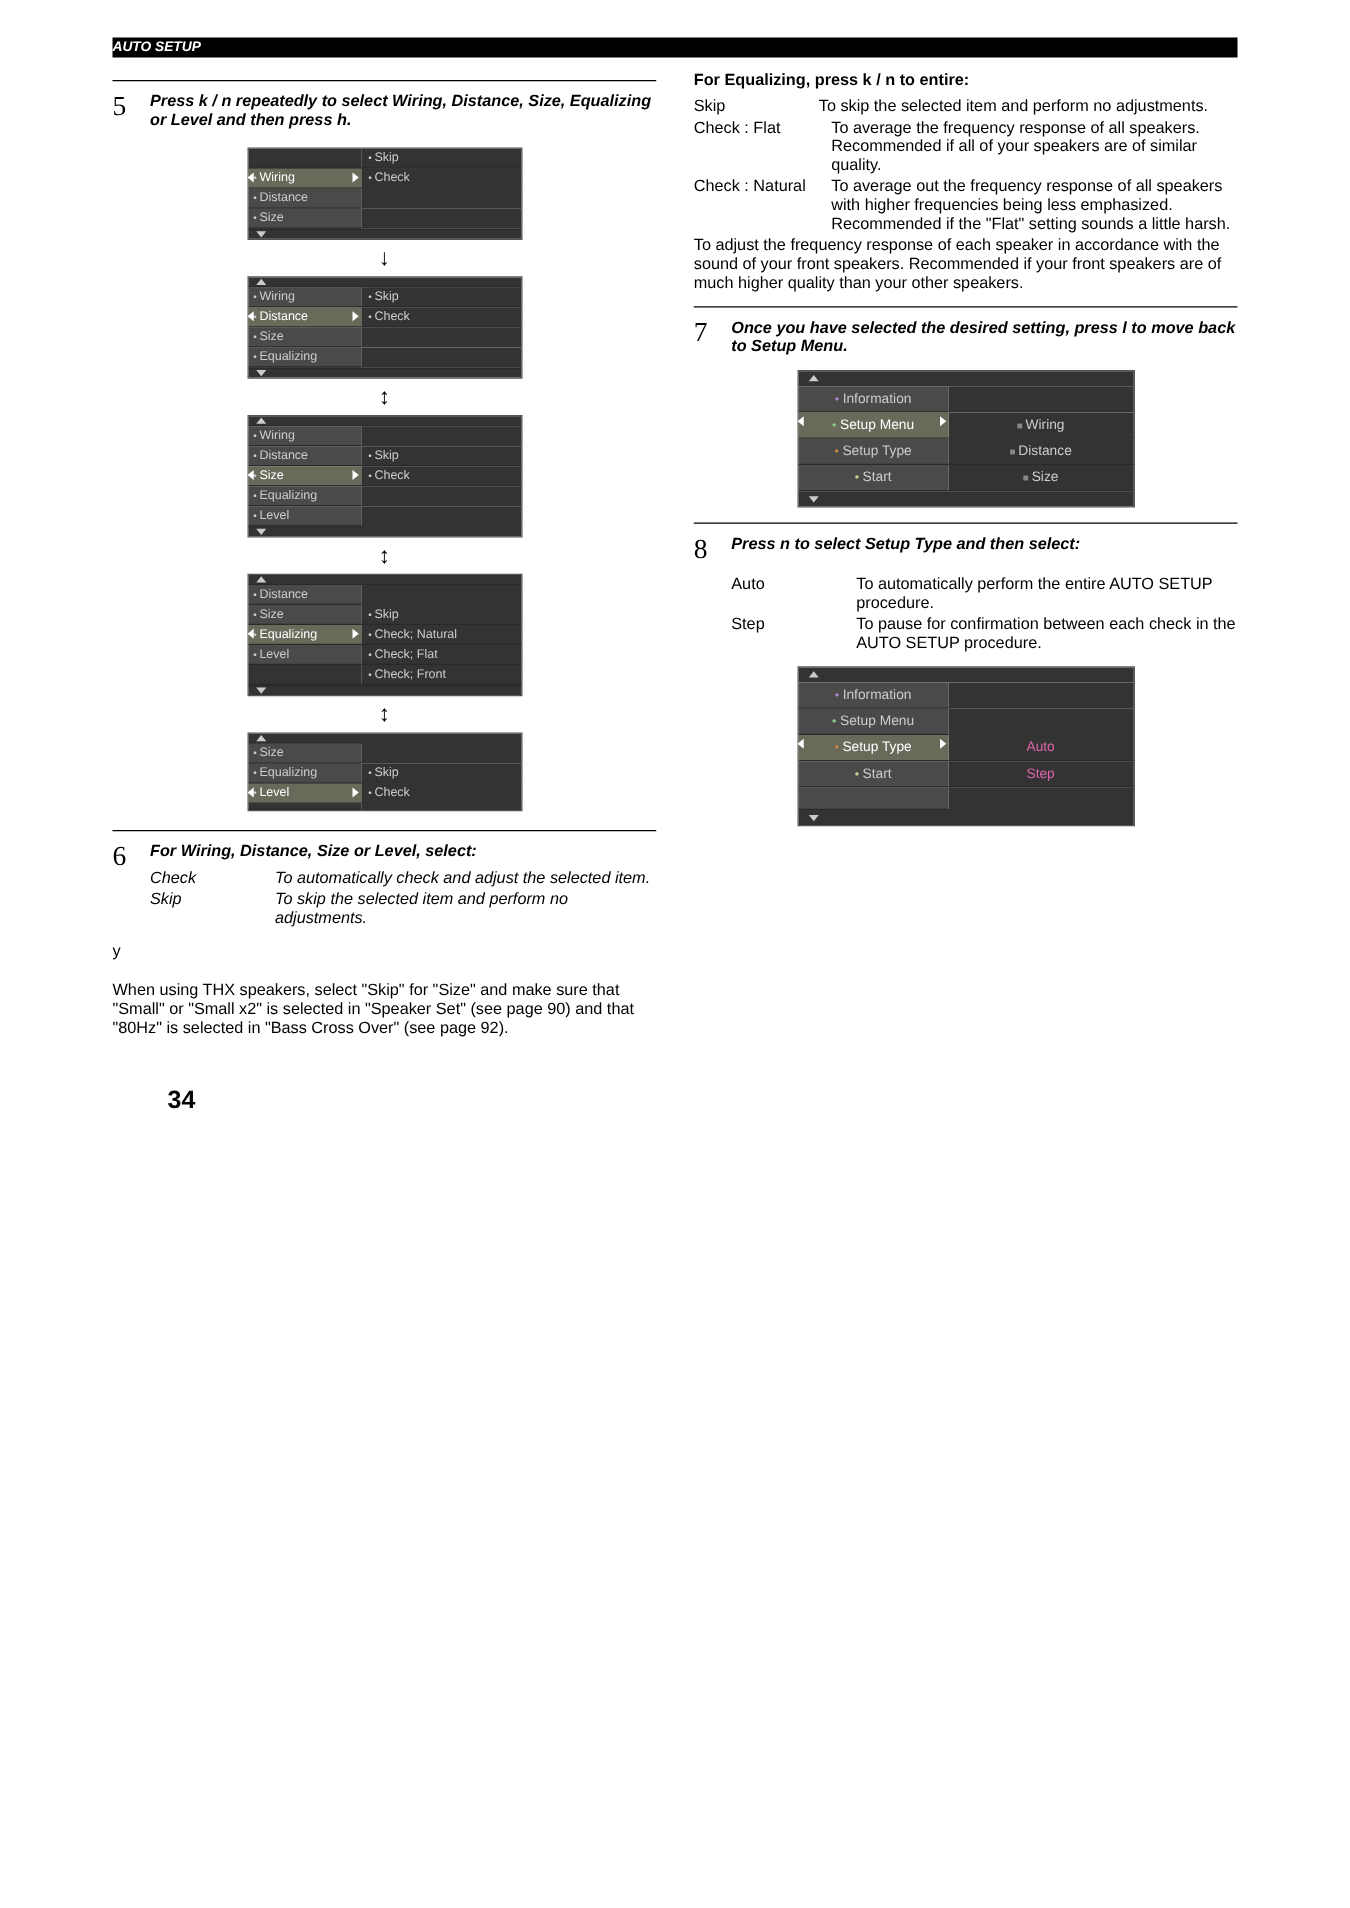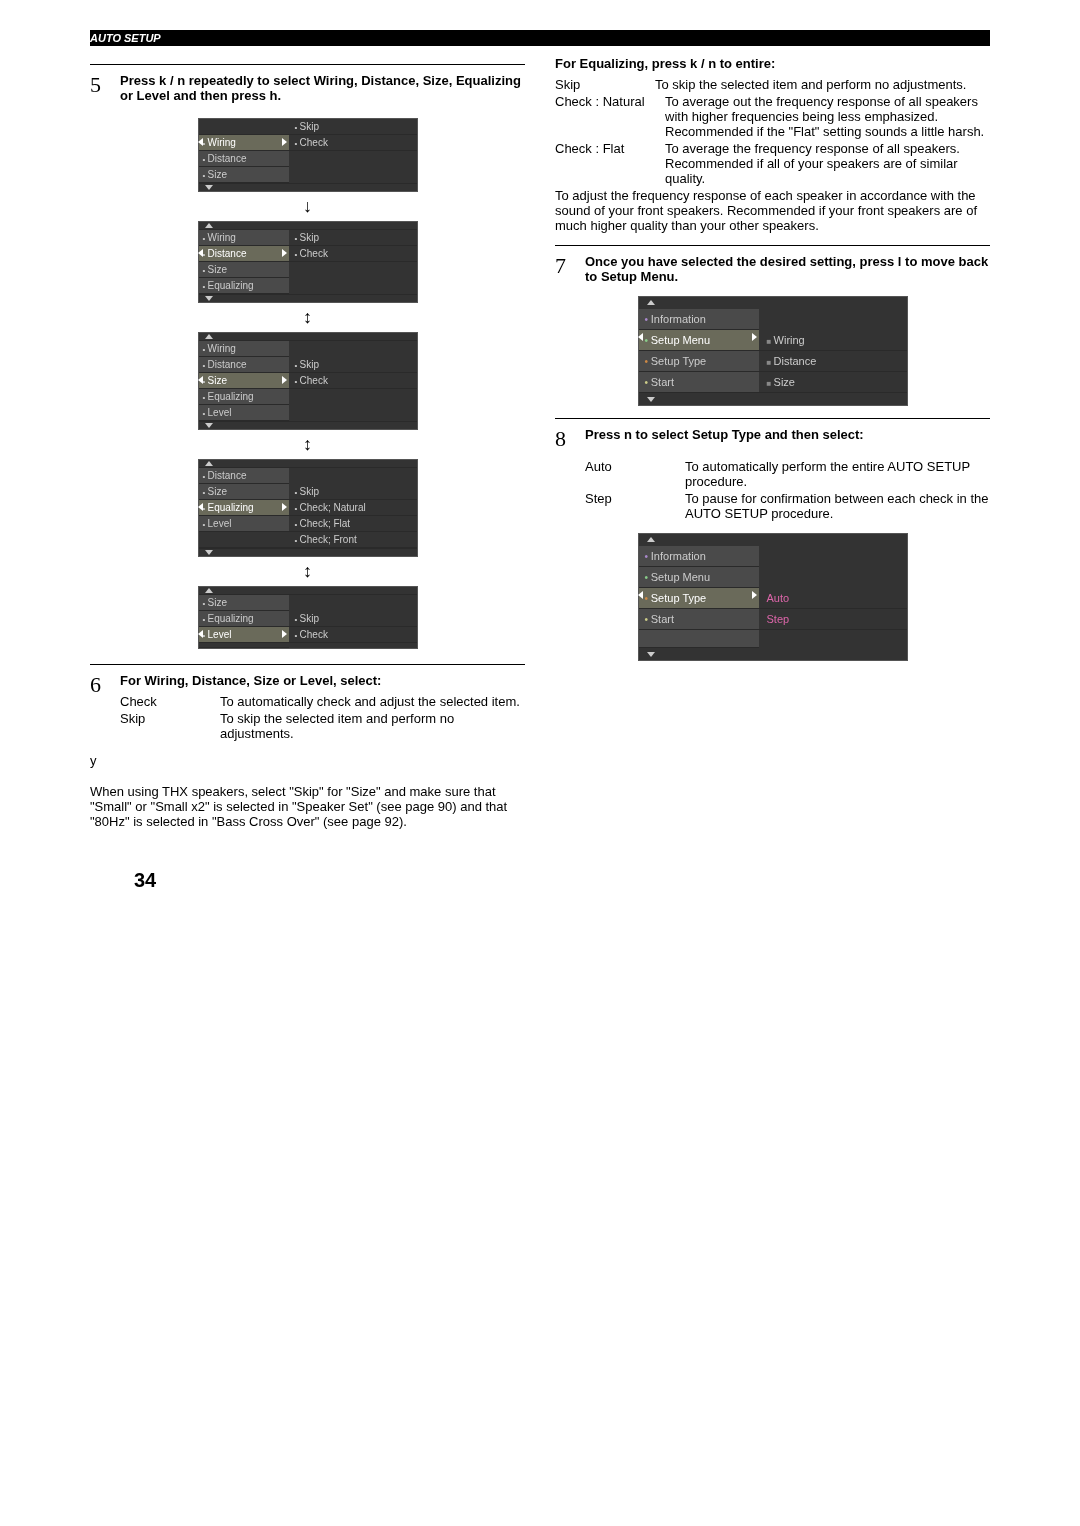--- a/index.html
+++ b/index.html
@@ -3,21 +3,21 @@
 <meta charset="utf-8">
 <style>
   * { margin: 0; padding: 0; box-sizing: border-box; }
   body { font-family: Arial, Helvetica, sans-serif; font-size: 13px; color: #000; background: #fff; width: 1080px; }
   .page { padding: 30px 90px 30px 90px; }
   .header-bar { background: #000; color: #fff; font-style: italic; font-weight: bold; font-size: 11px; padding: 2px 0; margin-bottom: 10px; }
   .columns { display: flex; gap: 30px; }
   .col { flex: 1; }
   .step { display: flex; margin-bottom: 8px; }
   .step-num { font-size: 22px; font-family: 'Times New Roman', serif; width: 30px; flex-shrink: 0; line-height: 1.1; }
-  .step-text { flex: 1; }
+  .step-text { flex: 1; font-style: italic; }
   .bold { font-weight: bold; }
   .divider { border-top: 1px solid #000; margin: 8px 0; }
   .menu-stack { display: flex; flex-direction: column; align-items: center; margin: 15px 0; }
   .menu-box { width: 220px; border: 1px solid #555; }
   .menu-row { display: flex; font-size: 10px; color: #ccc; }
   .menu-left { width: 90px; background: #4a4a4a; padding: 2px 4px; border-bottom: 1px solid #2a2a2a; position: relative; }
   .menu-right { flex: 1; background: #333; padding: 2px 6px; border-bottom: 1px solid #2a2a2a; }
   .menu-left.sel { background: #6a6a5a; color: #fff; }
   .menu-right.bullet::before { content: '• '; color: #ccc; font-size: 8px; }
   .menu-left::before { content: ''; }
@@ -28,21 +28,21 @@
   .tri-up { position: absolute; left: 6px; top: 1px; width: 0; height: 0; border-left: 4px solid transparent; border-right: 4px solid transparent; border-bottom: 5px solid #ccc; }
   .tri-down { position: absolute; left: 6px; bottom: 1px; width: 0; height: 0; border-left: 4px solid transparent; border-right: 4px solid transparent; border-top: 5px solid #ccc; }
   .sel-arrow-l { position: absolute; left: -1px; top: 3px; width: 0; height: 0; border-top: 4px solid transparent; border-bottom: 4px solid transparent; border-right: 5px solid #fff; }
   .sel-arrow-r { position: absolute; right: 2px; top: 3px; width: 0; height: 0; border-top: 4px solid transparent; border-bottom: 4px solid transparent; border-left: 5px solid #fff; }
   .mid-icon { margin: 4px 0; font-size: 18px; font-weight: bold; }
   .def-table { margin-left: 0; }
   .def-row { display: flex; margin-bottom: 2px; }
   .def-term { width: 100px; flex-shrink: 0; }
   .def-desc { flex: 1; }
   .note-symbol { font-size: 13px; margin-top: 10px; }
-  .big-menu { width: 270px; border: 1px solid #555; margin: 12px auto; }
+  .big-menu { width: 270px; border: 1px solid #555; margin: 12px auto; text-align: center; }
   .big-row { display: flex; font-size: 11px; color: #ccc; }
   .big-left { width: 120px; background: #4a4a4a; padding: 4px 6px; border-bottom: 1px solid #2a2a2a; position: relative; }
   .big-right { flex: 1; background: #333; padding: 4px 8px; border-bottom: 1px solid #2a2a2a; }
   .big-left.sel { background: #6a6a5a; color: #fff; }
   .big-arrows { height: 12px; background: #333; position: relative; }
   .bullet-sm::before { content: '• '; color: #a8c; font-size: 10px; }
   .bullet-gr::before { content: '• '; color: #8c8; font-size: 10px; }
   .bullet-or::before { content: '• '; color: #c84; font-size: 10px; }
   .bullet-y::before { content: '• '; color: #cc8; font-size: 10px; }
   .bullet-g::before { content: '■ '; color: #888; font-size: 8px; }
@@ -227,26 +227,26 @@
     <div class="col">
       <div class="bold">
         <span>For Equalizing, press </span><span>k</span><span> / </span><span>n</span><span> to entire:</span>
       </div>
       <div class="def-table" style="margin-top:6px">
         <div class="def-row">
             <div class="def-term">Skip</div>
             <div class="def-desc">To skip the selected item and perform no adjustments.</div>
           </div>
         <div class="def-row">
+            <div class="def-term" style="width:110px">Check : Flat</div>
+            <div class="def-desc">To average the frequency response of all speakers. Recommended if all of your speakers are of similar quality.</div>
+          </div>
+        <div class="def-row">
             <div class="def-term" style="width:110px">Check : Natural</div>
             <div class="def-desc">To average out the frequency response of all speakers with higher frequencies being less emphasized. Recommended if the "Flat" setting sounds a little harsh.</div>
-          </div>
-        <div class="def-row">
-            <div class="def-term" style="width:110px">Check : Flat</div>
-            <div class="def-desc">To average the frequency response of all speakers. Recommended if all of your speakers are of similar quality.</div>
           </div>
         <div class="def-row">
             <div class="def-desc">To adjust the frequency response of each speaker in accordance with the sound of your front speakers. Recommended if your front speakers are of much higher quality than your other speakers.</div>
           </div>
       </div>
 
       <div class="divider" style="margin-top:12px"></div>
       <div class="step">
         <div class="step-num">7</div>
         <div class="step-text bold">

